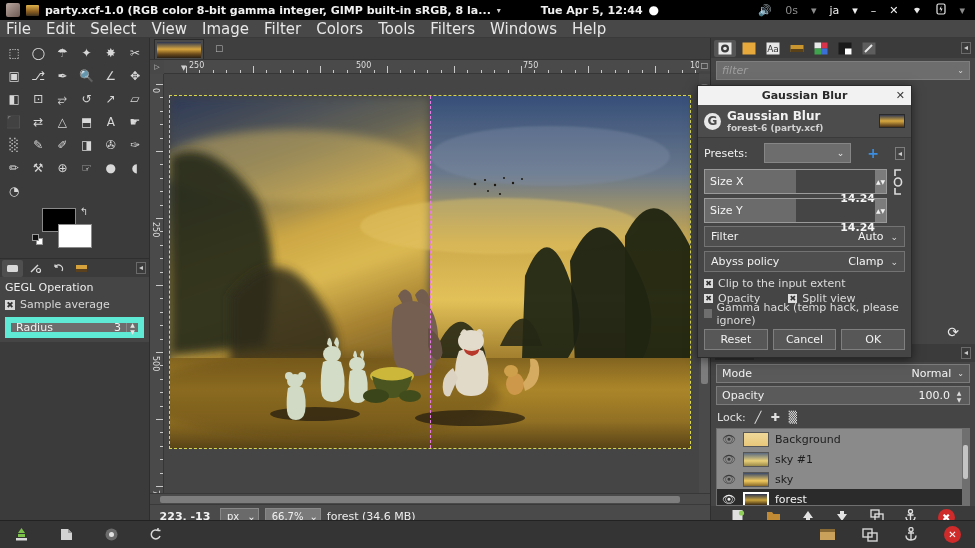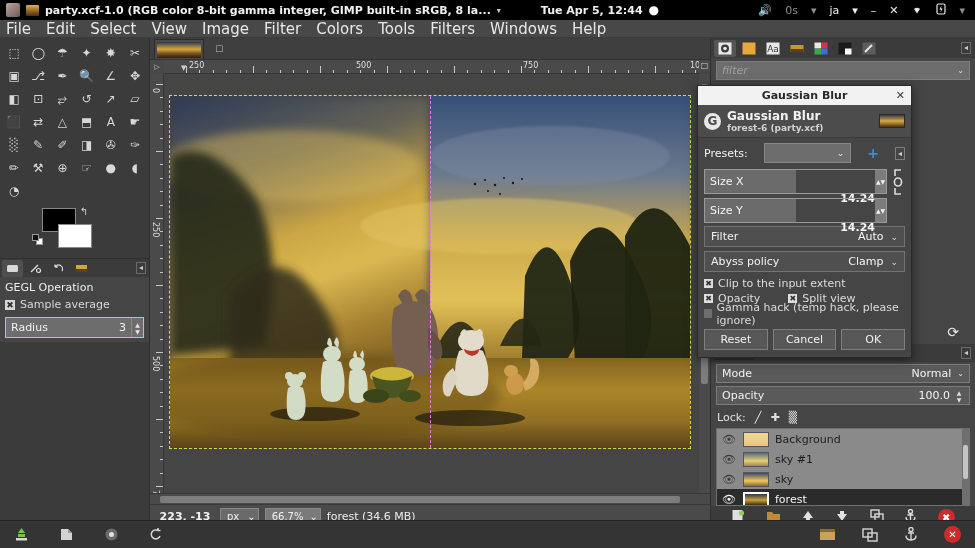--- a/index.html
+++ b/index.html
@@ -60,21 +60,21 @@
     justify-content: center; font-size: 10px; color: #dcdcdc; border-radius: 2px; }
   .dock-tab.active { background: #4f4f4f; }
   .dock-tabs .menu-btn { margin-left: auto; margin-right: 3px; font-size: 8px; color: #c9c9c9;
     border: 1px solid #6a6a6a; padding: 0 2px; line-height: 10px; }
   .gegl-panel { background: #454545; padding: 4px 5px; flex: 0 0 auto; }
   .gegl-title { font-size: 11px; color: #ededed; margin-bottom: 4px; }
   .chkrow { display: flex; align-items: center; gap: 5px; font-size: 11px;
     color: #d6d6d6; margin-bottom: 6px; }
   .chk { width: 10px; height: 10px; background: #d8d8d8; color: #333;
     font-size: 9px; line-height: 10px; text-align: center; display: inline-block; }
-  .spin { display: flex; align-items: center; background: #6d6d6d; border: 1px solid #5eead4;
+  .spin { display: flex; align-items: center; background: #6d6d6d; border: 6px solid #5eead4;
     height: 21px; }
   .spin .lbl { padding-left: 5px; font-size: 11px; color: #f0f0f0; flex: 1; }
   .spin .val { font-size: 11px; color: #f2f2f2; padding-right: 5px; }
   .spin .arrows { width: 12px; display: flex; flex-direction: column; align-items: center;
     justify-content: center; color: #e4e4e4; font-size: 6px; border-left: 1px solid #8a8a8a;
     height: 100%; }
   .leftfill { flex: 1; background: #3b3b3b; }
   
   .canvas-wrap { flex: 1; display: flex; flex-direction: column; background: #454545;
     position: relative; min-width: 0; }

